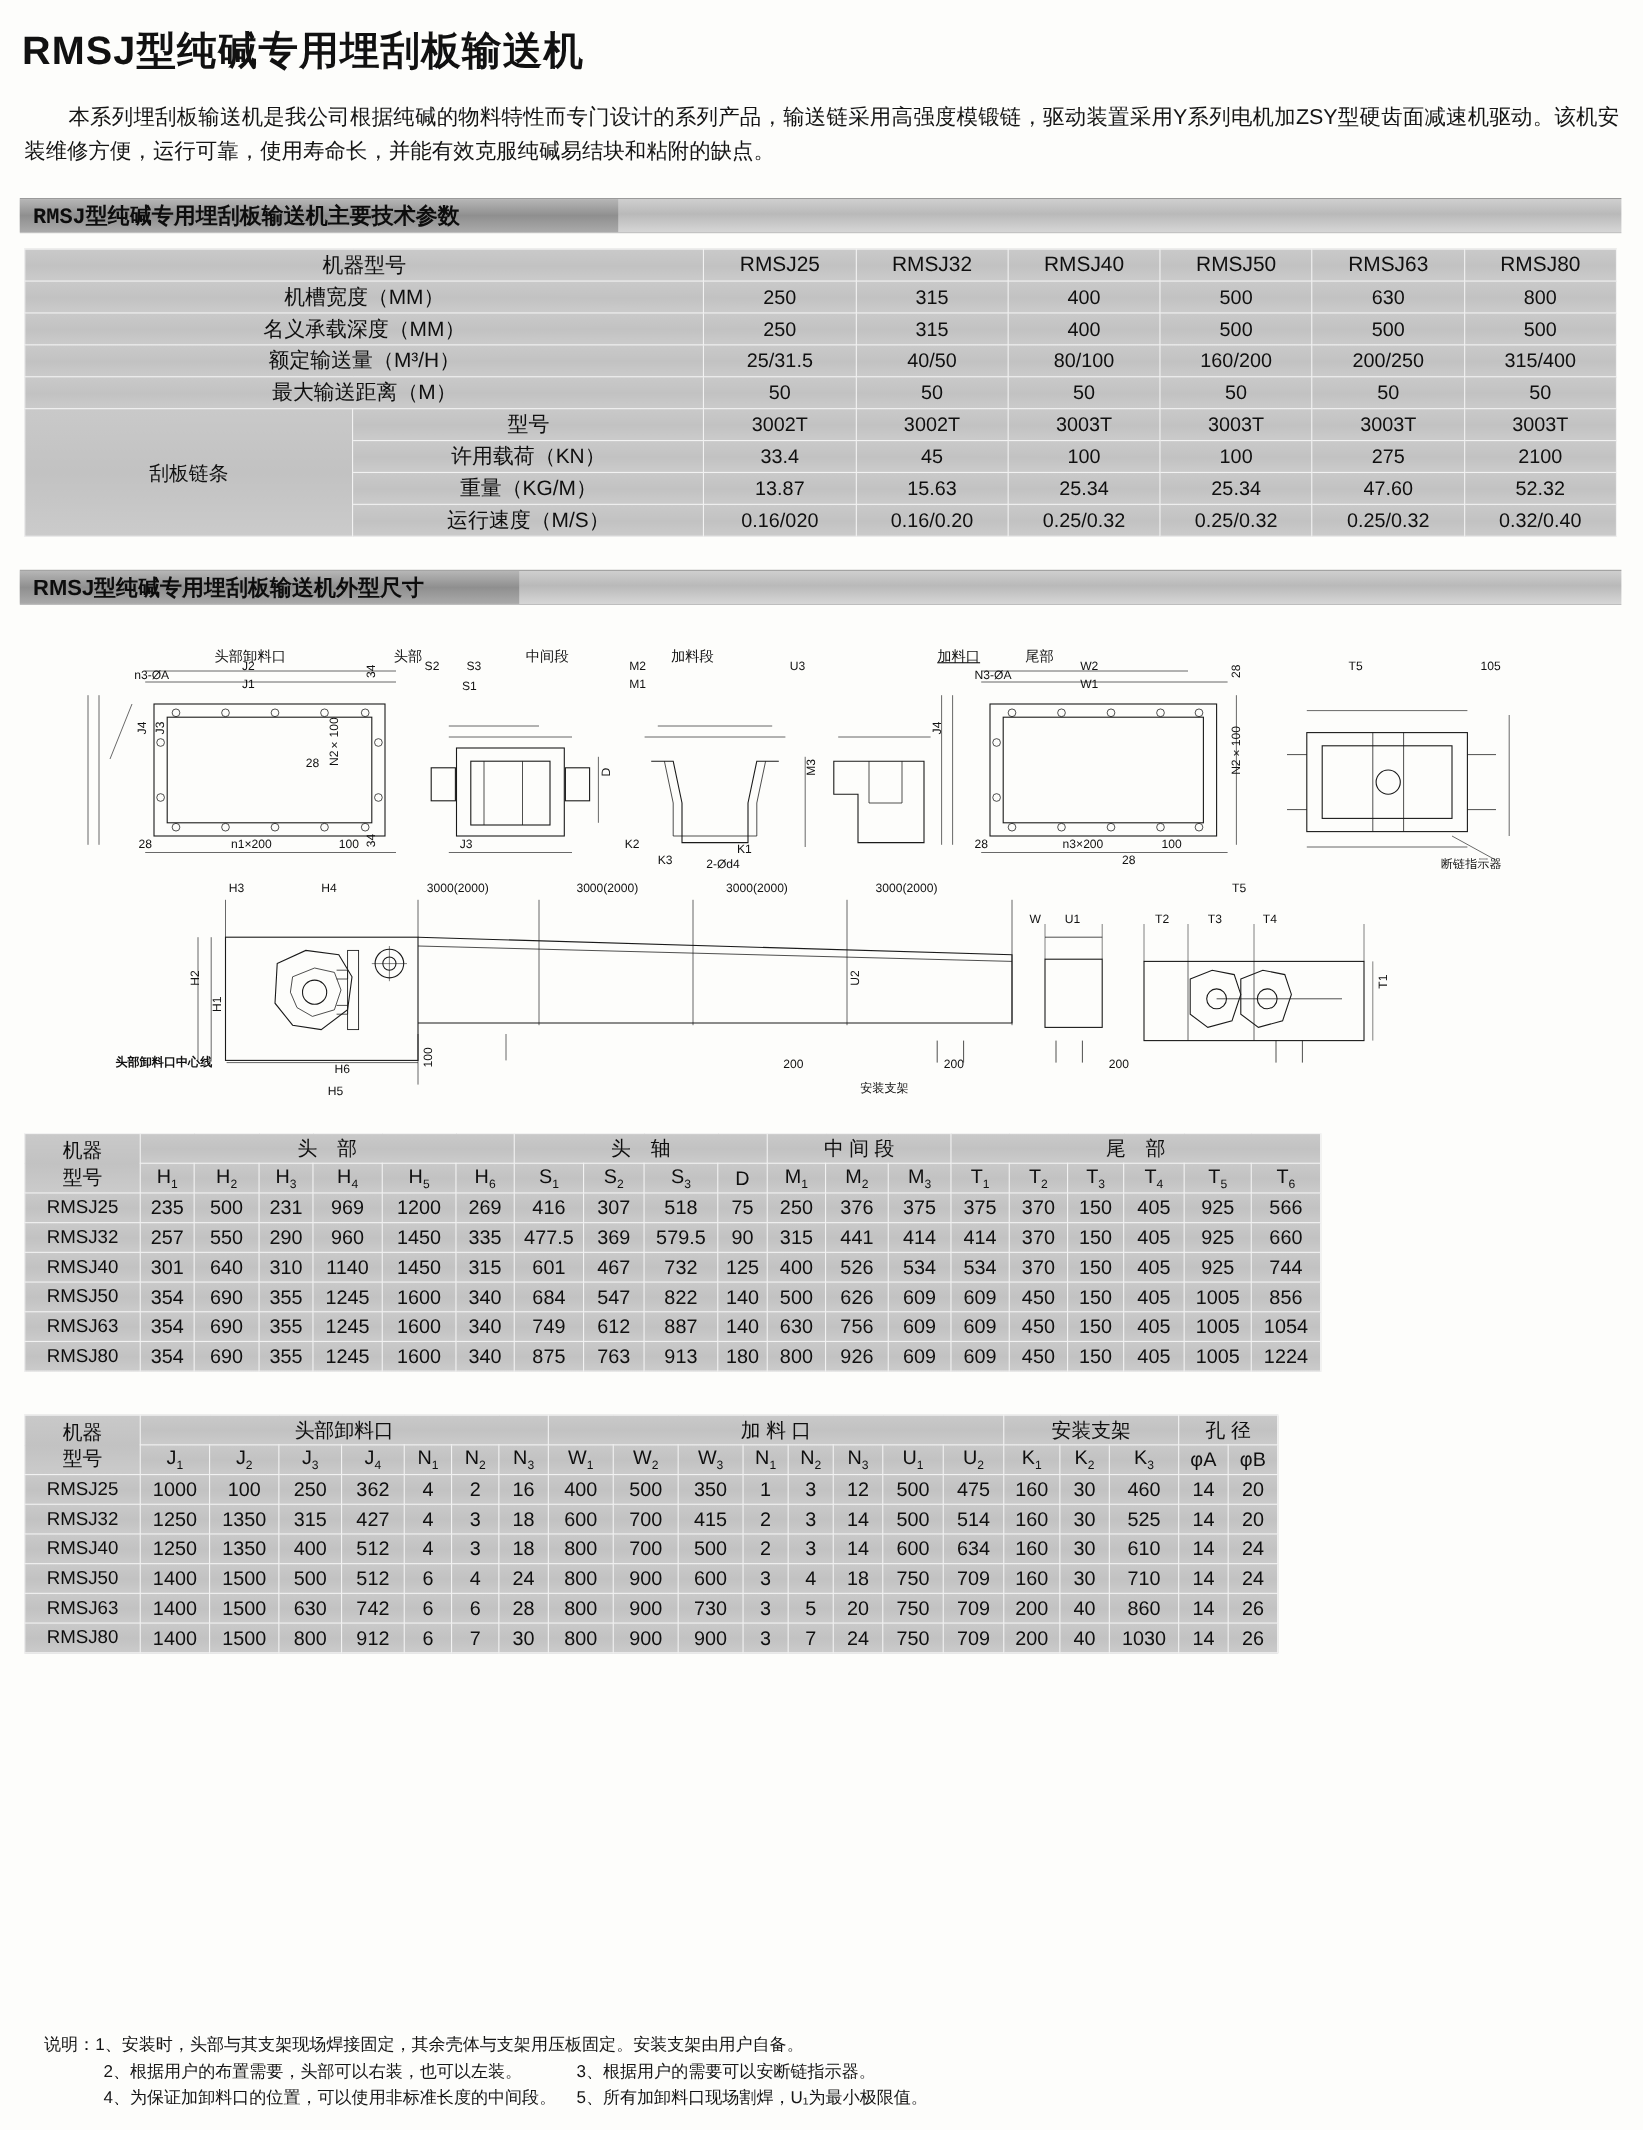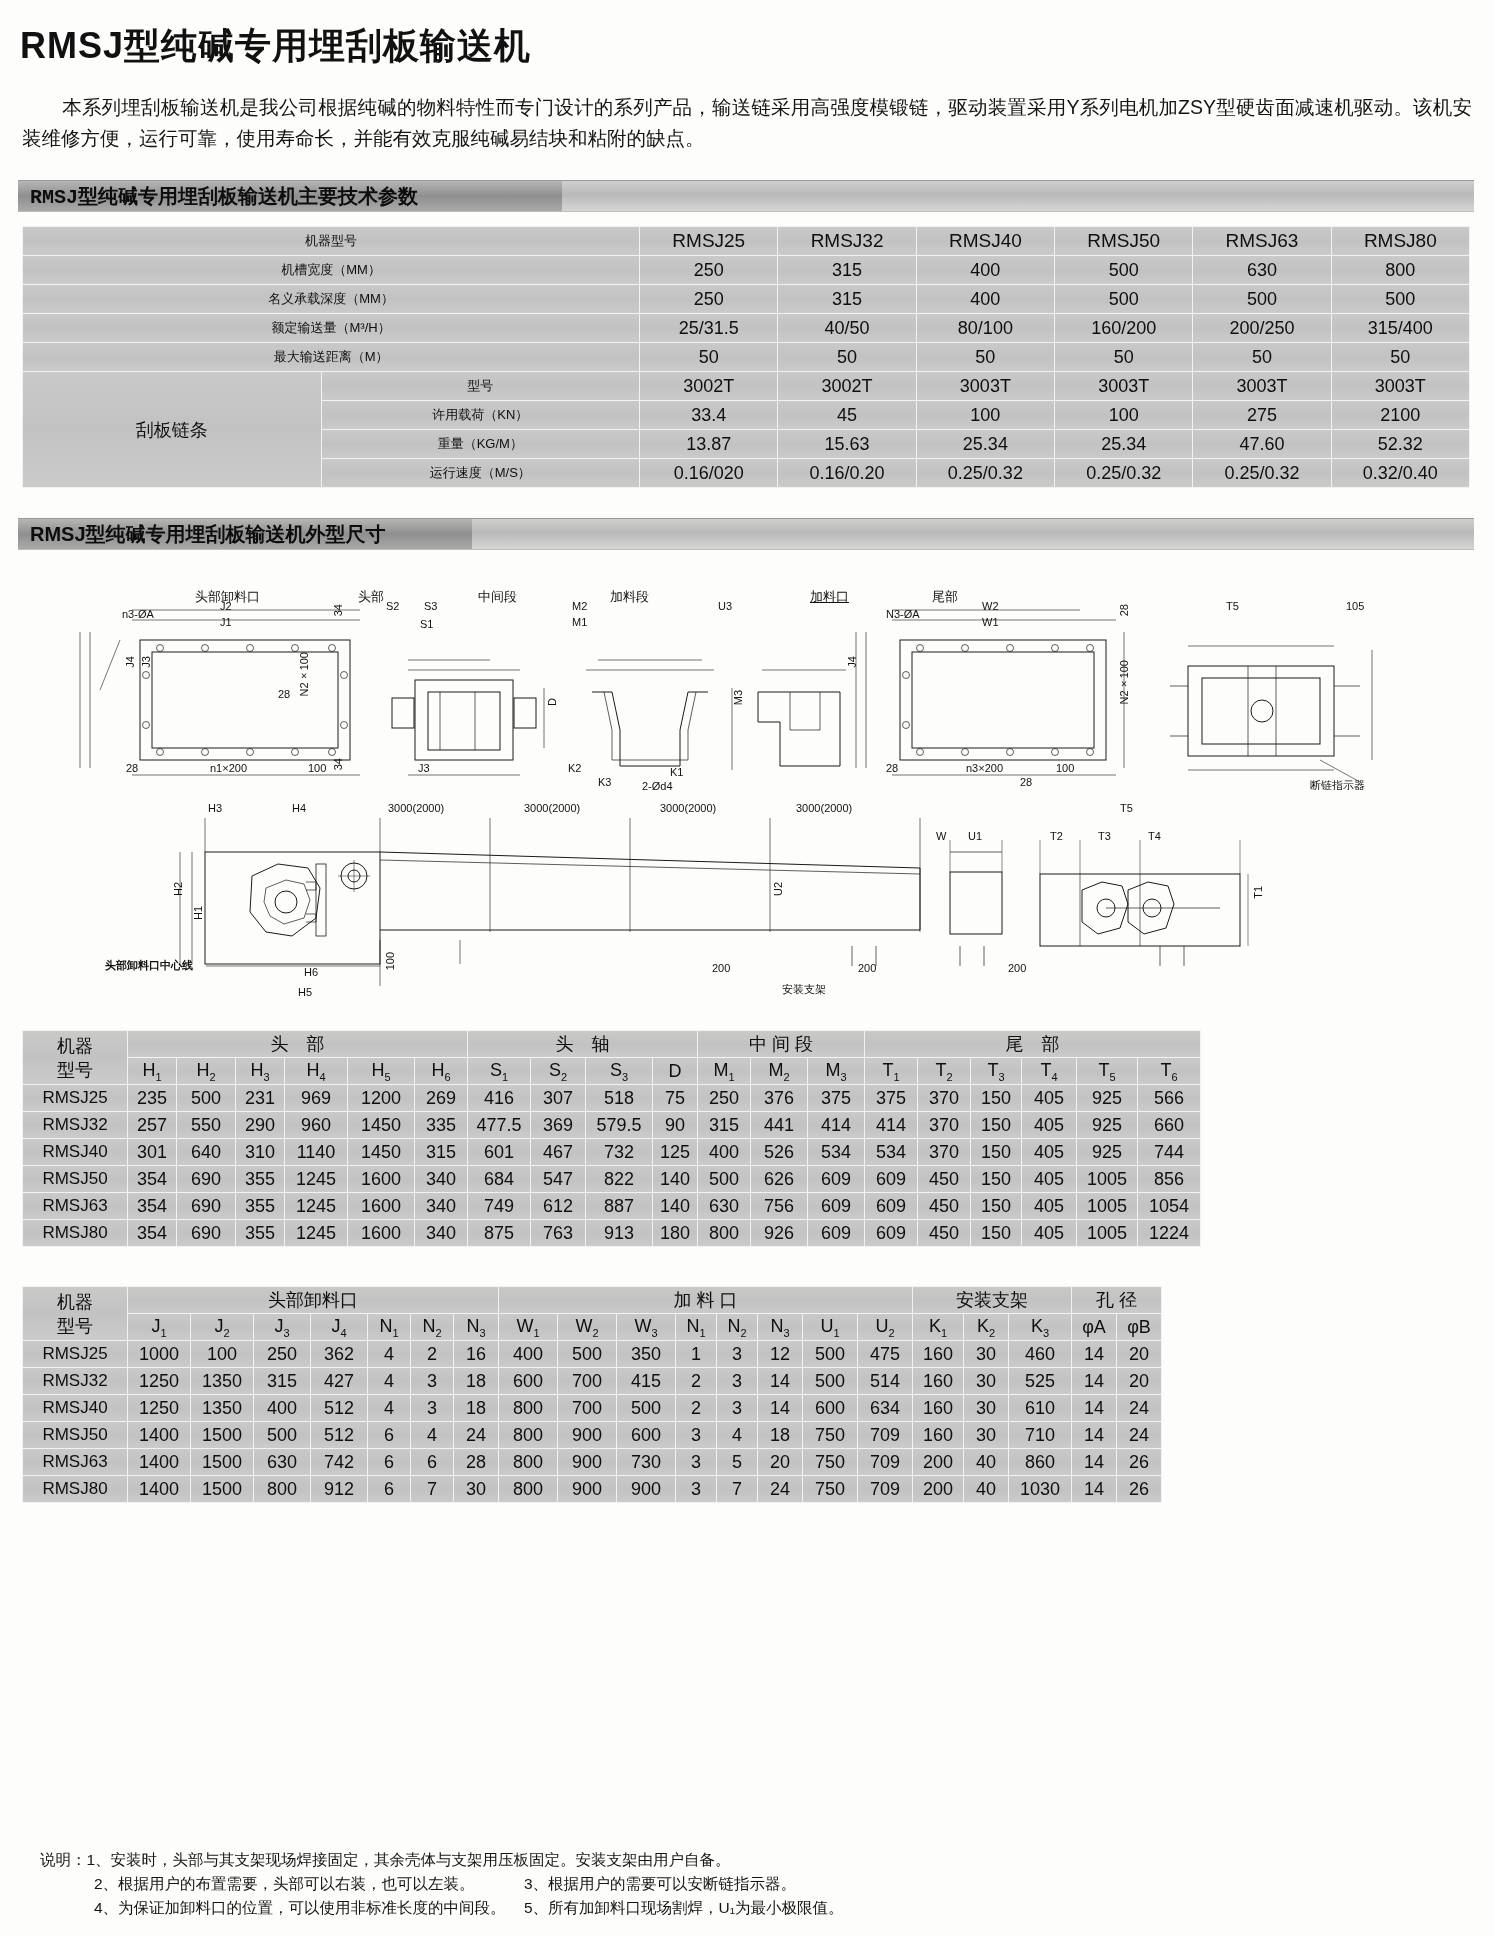--- a/index.html
+++ b/index.html
@@ -53,21 +53,21 @@
     background:linear-gradient(to bottom,#c9c9c9 0%,#c2c2c2 50%,#cbcbcb 100%);
     text-align:center;
     font-weight:normal;
     padding:0;
     white-space:nowrap;
   }
 
   
   #table1{ left:22px; top:226px; width:1448px; }
   #table1 td{ height:28px; }
-  #table1 td.lbl{ font-size:13px;margin-top:27px; }
+  #table1 td.lbl{ font-size:19px;margin-top:27px; }
   #table1 td.rowhead{ font-size:19px; }
 
   
   .dimtbl{ font-size:17px; }
   .dimtbl td{ height:26px; }
   .dimtbl td.model{ font-size:17px; padding:0 4px;}
   .sub{ font-size:11px; vertical-align:sub; }
 
   
   #drawing{
@@ -278,21 +278,21 @@
         <path d="M1168 200 L1314 200" stroke-width="0.6"></path>
         <path d="M1352 80 L1352 190" stroke-width="0.6"></path>
         <path d="M1300 190 L1340 212" stroke-width="0.6"></path>
       </g>
     </svg>
     
     <div class="dwg-label" style="left:175px;top:18px;">头部卸料口</div>
     <div class="dwg-label" style="left:338px;top:18px;">头部</div>
     <div class="dwg-label" style="left:458px;top:18px;">中间段</div>
     <div class="dwg-label" style="left:590px;top:18px;">加料段</div>
-    <div class="dwg-label" style="left:790px;top:18px;text-decoration:underline;">加料口</div>
+    <div class="dwg-label" style="left:832px;top:18px;text-decoration:underline;">加料口</div>
     <div class="dwg-label" style="left:912px;top:18px;">尾部</div>
     
     <div class="dwg-label sm" style="left:102px;top:38px;">n3-ØA</div>
     <div class="dwg-label sm" style="left:200px;top:30px;">J2</div>
     <div class="dwg-label sm" style="left:200px;top:46px;">J1</div>
     <div class="dwg-label sm vert" style="left:104px;top:86px;">J4</div>
     <div class="dwg-label sm vert" style="left:120px;top:86px;">J3</div>
     <div class="dwg-label sm" style="left:258px;top:118px;">28</div>
     <div class="dwg-label sm" style="left:106px;top:192px;">28</div>
     <div class="dwg-label sm" style="left:190px;top:192px;">n1×200</div>

